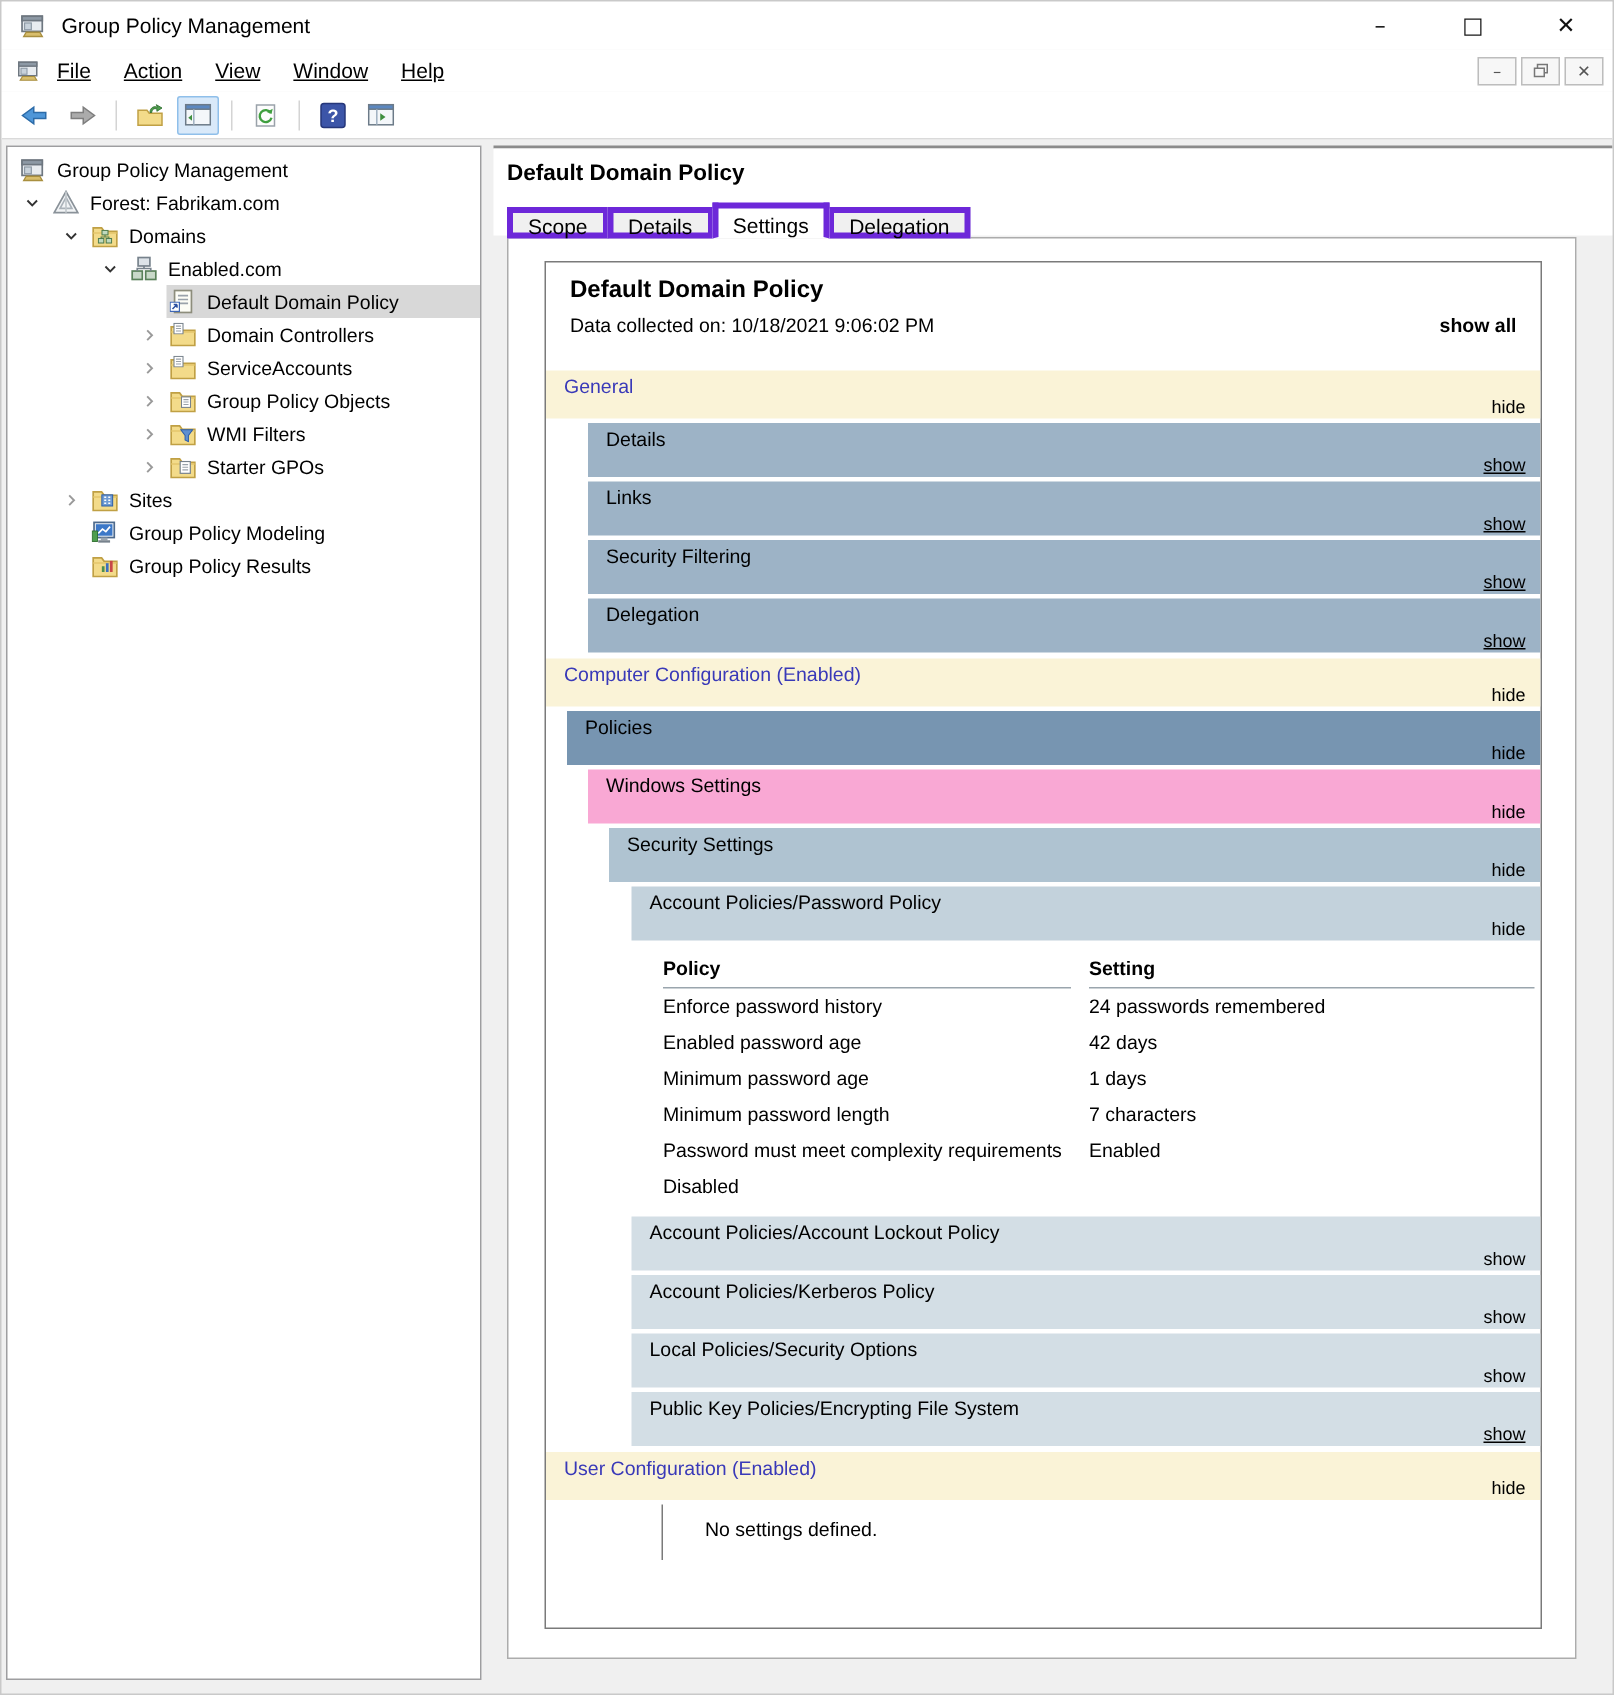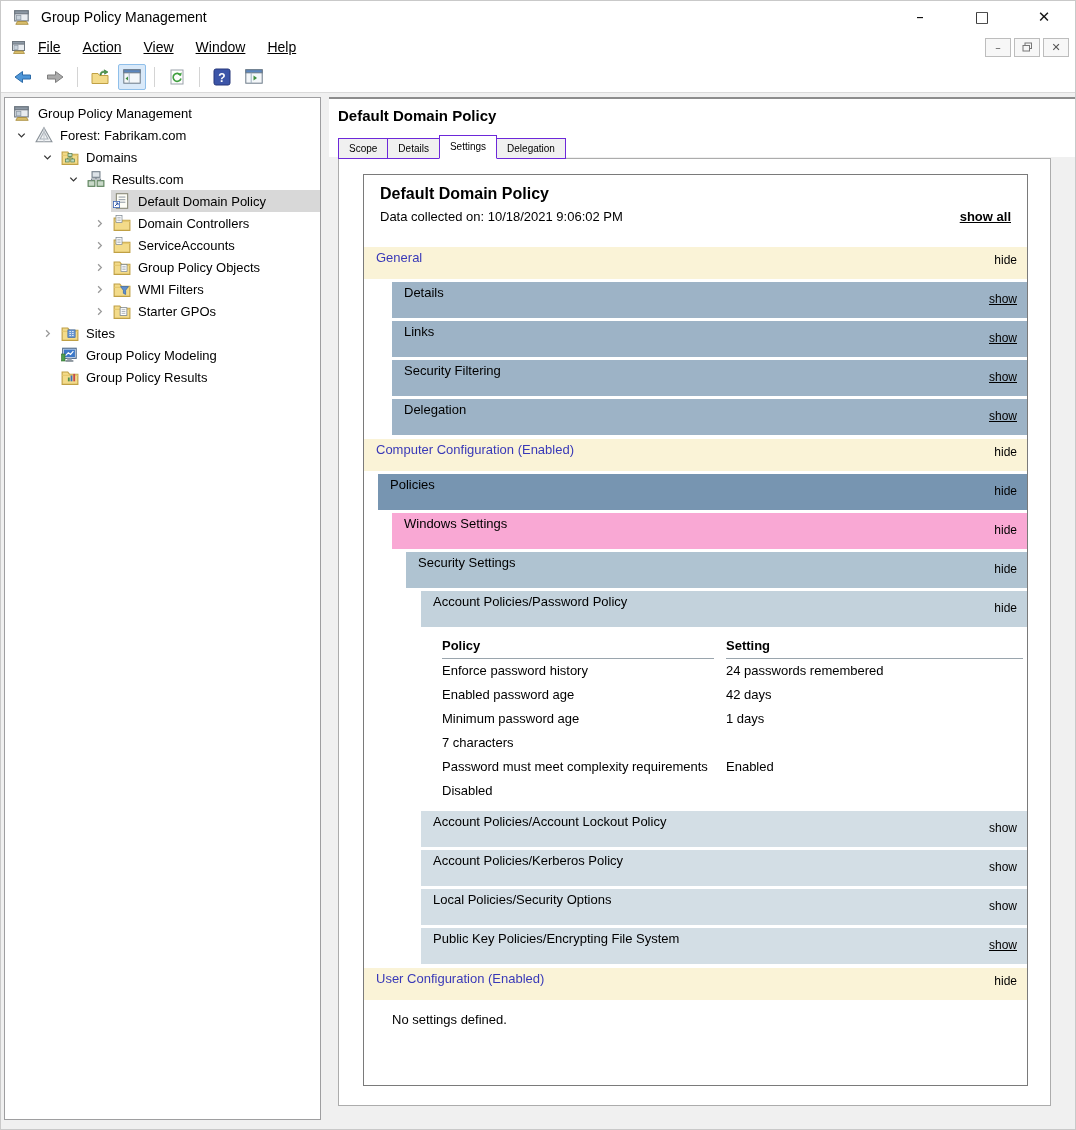--- a/index.html
+++ b/index.html
@@ -35,53 +35,53 @@
   .tsp{flex:0 0 auto;height:1px;}
   .arrslot{flex:0 0 24px;display:flex;align-items:center;justify-content:center;}
   .rowbody{display:flex;align-items:center;flex:1;height:22px;padding-left:2px;}
   .trow.sel .rowbody{background:#D8D8D8;}
   .ticon{flex:0 0 18px;margin-right:7px;}
   
   .right-panel{position:absolute;left:328px;top:96px;width:746px;height:1023px;background:#F0F0F0;border-top:2px solid #8C8C8C;}
   .rp-head{position:absolute;left:0;top:0;width:100%;height:58px;background:#FFFFFF;}
   .rp-title{position:absolute;left:9px;top:8px;font-size:15px;font-weight:bold;}
   .tabs{position:absolute;left:9px;top:36px;display:flex;align-items:flex-end;z-index:3;height:24px;}
-  .tab{height:21px;line-height:19px;padding:0 10px;font-size:10px;background:#F0F0F0;border:1px solid #6d28d9;margin-right:-1px;cursor:default;}
+  .tab{height:21px;line-height:19px;padding:0 10px;font-size:14px;background:#F0F0F0;border:4px solid #6d28d9;margin-right:-1px;cursor:default;}
   .tab.active{height:24px;line-height:22px;background:#FFFFFF;border-bottom:1px solid #FFFFFF;z-index:4;position:relative;}
   .tabpage{position:absolute;left:9px;top:59px;width:713px;height:948px;background:#FFFFFF;border:1px solid #ACACAC;z-index:1;}
   
   .report{position:absolute;left:24px;top:15px;width:665px;height:912px;background:#FFFFFF;border:1px solid #7A7A7A;overflow:hidden;font-size:13px;}
   .rep-head{position:relative;padding:10px 14px 8px 16px;height:72px;}
   .rep-title{font-size:16px;font-weight:bold;}
   .rep-collected{margin-top:5px;max-width:255px;line-height:17px;}
-  .show-all{position:absolute;right:16px;top:34px;font-weight:bold;text-decoration:underline;cursor:default;}
+  .show-all{position:absolute;right:16px;top:34px;font-weight:bold;cursor:default;}
   .band{position:relative;margin-bottom:3px;cursor:default;}
   .band .btitle{position:absolute;left:12px;top:3px;font-weight:normal;}
-  .band .baction{position:absolute;right:10px;bottom:12px;font-size:12px;cursor:default;}
+  .band .baction{position:absolute;right:10px;bottom:1px;font-size:12px;cursor:default;}
   .u{text-decoration:underline;}
   .cream{height:32px;background:#FAF3D7;}
   .cream .btitle{color:#3939B8;}
   .bb{height:36px;}
   .bg-g1{background:#9DB3C6;}
   .bg-pol{background:#7795B1;}
   .bg-win{background:#f9a8d4;}
   .bg-sec{background:#AFC3D1;}
   .bg-acc{background:#C3D2DC;}
   .bg-more{background:#D3DEE5;}
   .ind1{margin-left:28px;}
   .indp{margin-left:14px;}
   .indw{margin-left:28px;}
   .inds{margin-left:42px;}
   .inda{margin-left:57px;}
   .ptable{margin-left:78px;margin-right:4px;padding:4px 0 8px 0;}
   .prow{display:flex;line-height:24px;}
   .pcell1{width:272px;margin-right:12px;}
   .pcell2{flex:1;}
   .phead .pcell1,.phead .pcell2{font-weight:bold;border-bottom:1px solid #9AA5AD;}
-  .nosettings{display:flex;height:37px;flex-direction:column;}
+  .nosettings{display:flex;height:37px;}
   .ns-stub{width:78px;border-right:1px solid #7A7A7A;}
   .ns-label{padding-left:28px;line-height:34px;}
 </style>
 </head>
 <body>
 
 <svg width="0" height="0" style="position:absolute">
   <defs>
     <symbol id="sym-console" viewBox="0 0 16 16">
       <rect x="1.5" y="2.5" width="12" height="9" fill="#E8ECF0" stroke="#6E7780"></rect>
@@ -284,21 +284,21 @@
     <span class="tsp" style="flex-basis:56px"></span>
     <span class="arrslot">
       <svg width="11" height="11" viewBox="0 0 12 12">
           <path d="M2.5 4 L6 7.5 L9.5 4" fill="none" stroke="#333" stroke-width="1.4"></path>
         </svg>
     </span>
     <span class="rowbody">
       <svg class="ticon" width="18" height="18">
           <use href="#sym-domain"></use>
         </svg>
-      <span>Results.com</span>
+      <span>Enabled.com</span>
     </span>
   </div>
 
   <div class="trow sel">
     <span class="tsp" style="flex-basis:82px"></span>
     <span class="arrslot"></span>
     <span class="rowbody">
       <svg class="ticon" width="18" height="18">
           <use href="#sym-scroll"></use>
           <use href="#sym-shortcut" x="0" y="9" width="7" height="7"></use>
@@ -503,20 +503,21 @@
         </div>
         <div class="prow">
           <span class="pcell1">Enabled password age</span>
           <span class="pcell2">42 days</span>
         </div>
         <div class="prow">
           <span class="pcell1">Minimum password age</span>
           <span class="pcell2">1 days</span>
         </div>
         <div class="prow">
+          <span class="pcell1">Minimum password length</span>
           <span class="pcell2">7 characters</span>
         </div>
         <div class="prow">
           <span class="pcell1">Password must meet complexity requirements</span>
           <span class="pcell2">Enabled</span>
         </div>
         <div class="prow">
           <span class="pcell2">Disabled</span>
         </div>
       </div>

